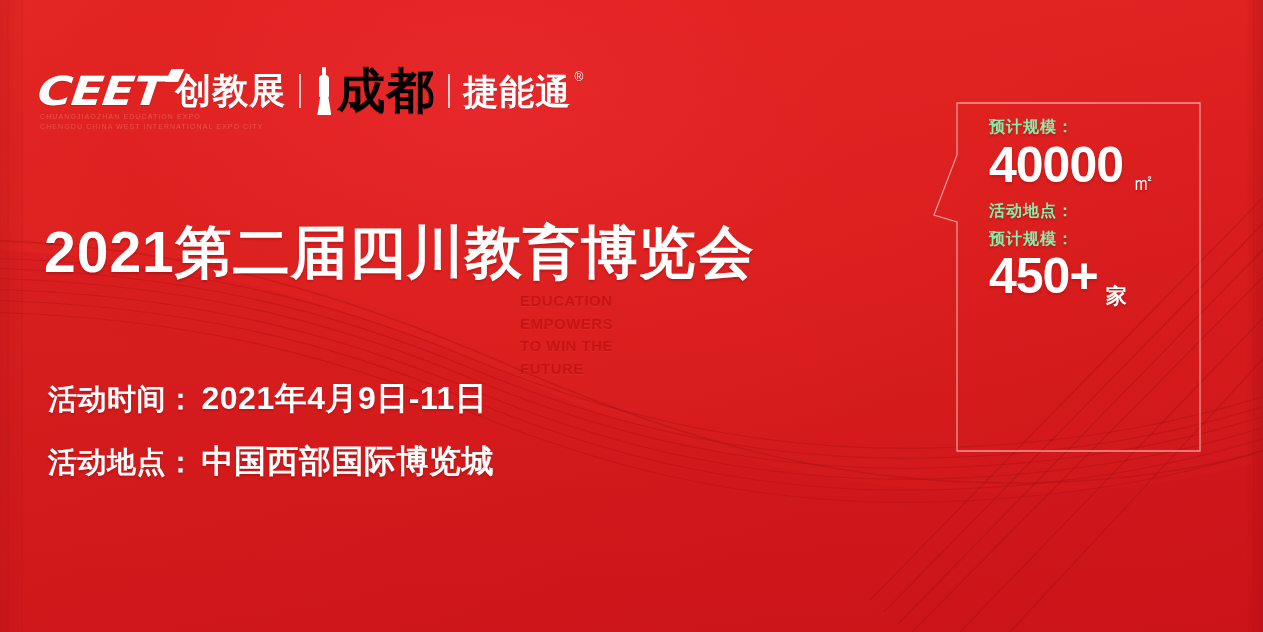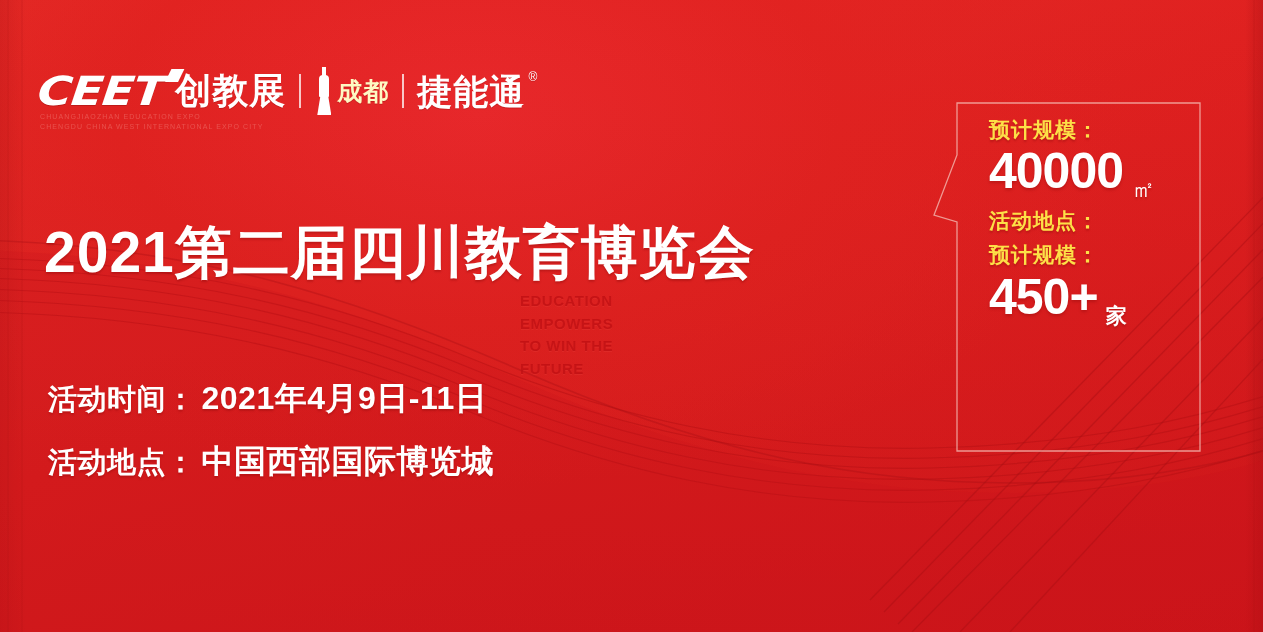--- a/index.html
+++ b/index.html
@@ -77,21 +77,21 @@
   }
   .tower .t-mid{
     position:absolute; left:3px; top:8px; width:10px; height:22px; background:#fff;
     border-radius:4px 4px 1px 1px;
   }
   .tower .t-base{
     position:absolute; left:1px; top:29px; width:14px; height:19px; background:#fff;
     clip-path:polygon(22% 0,78% 0,100% 100%,0 100%);
   }
   .logo-city{
-    font-size:25px; font-weight:bold; color:#fef9c3; line-height:1;
+    font-size:48px; font-weight:bold; color:#000000; line-height:1;
     letter-spacing:1px;
     text-shadow:0 1px 0 rgba(130,8,10,.3);
   }
   .logo-brand{
     position:relative;
     font-size:35px; font-weight:bold; color:#ffffff; line-height:1;
     letter-spacing:1px;
     text-shadow:0 1px 0 rgba(130,8,10,.3);
   }
   .logo-reg{
@@ -153,21 +153,21 @@
   }
   .panel-frame{ position:absolute; inset:0; width:272px; height:358px; }
   .stats-inner{
     position:absolute; left:28px; top:18px;
     width:244px;
     display:flex; flex-direction:column;
     gap:6px;
   }
   .stat{ padding-left:28px; }
   .stat-label{
-    font-size:21px; font-weight:bold; color:#fde047;
+    font-size:16px; font-weight:bold; color:#86efac;
     letter-spacing:1px; line-height:1.35;
     text-shadow:0 2px 2px rgba(120,6,8,.30);
   }
   .stat-valrow{
     display:flex; align-items:flex-end;
     margin-top:-1px;
   }
   .stat-number{
     font-size:50px; font-weight:bold; color:#ffffff;
     letter-spacing:-1px; line-height:1.15;

